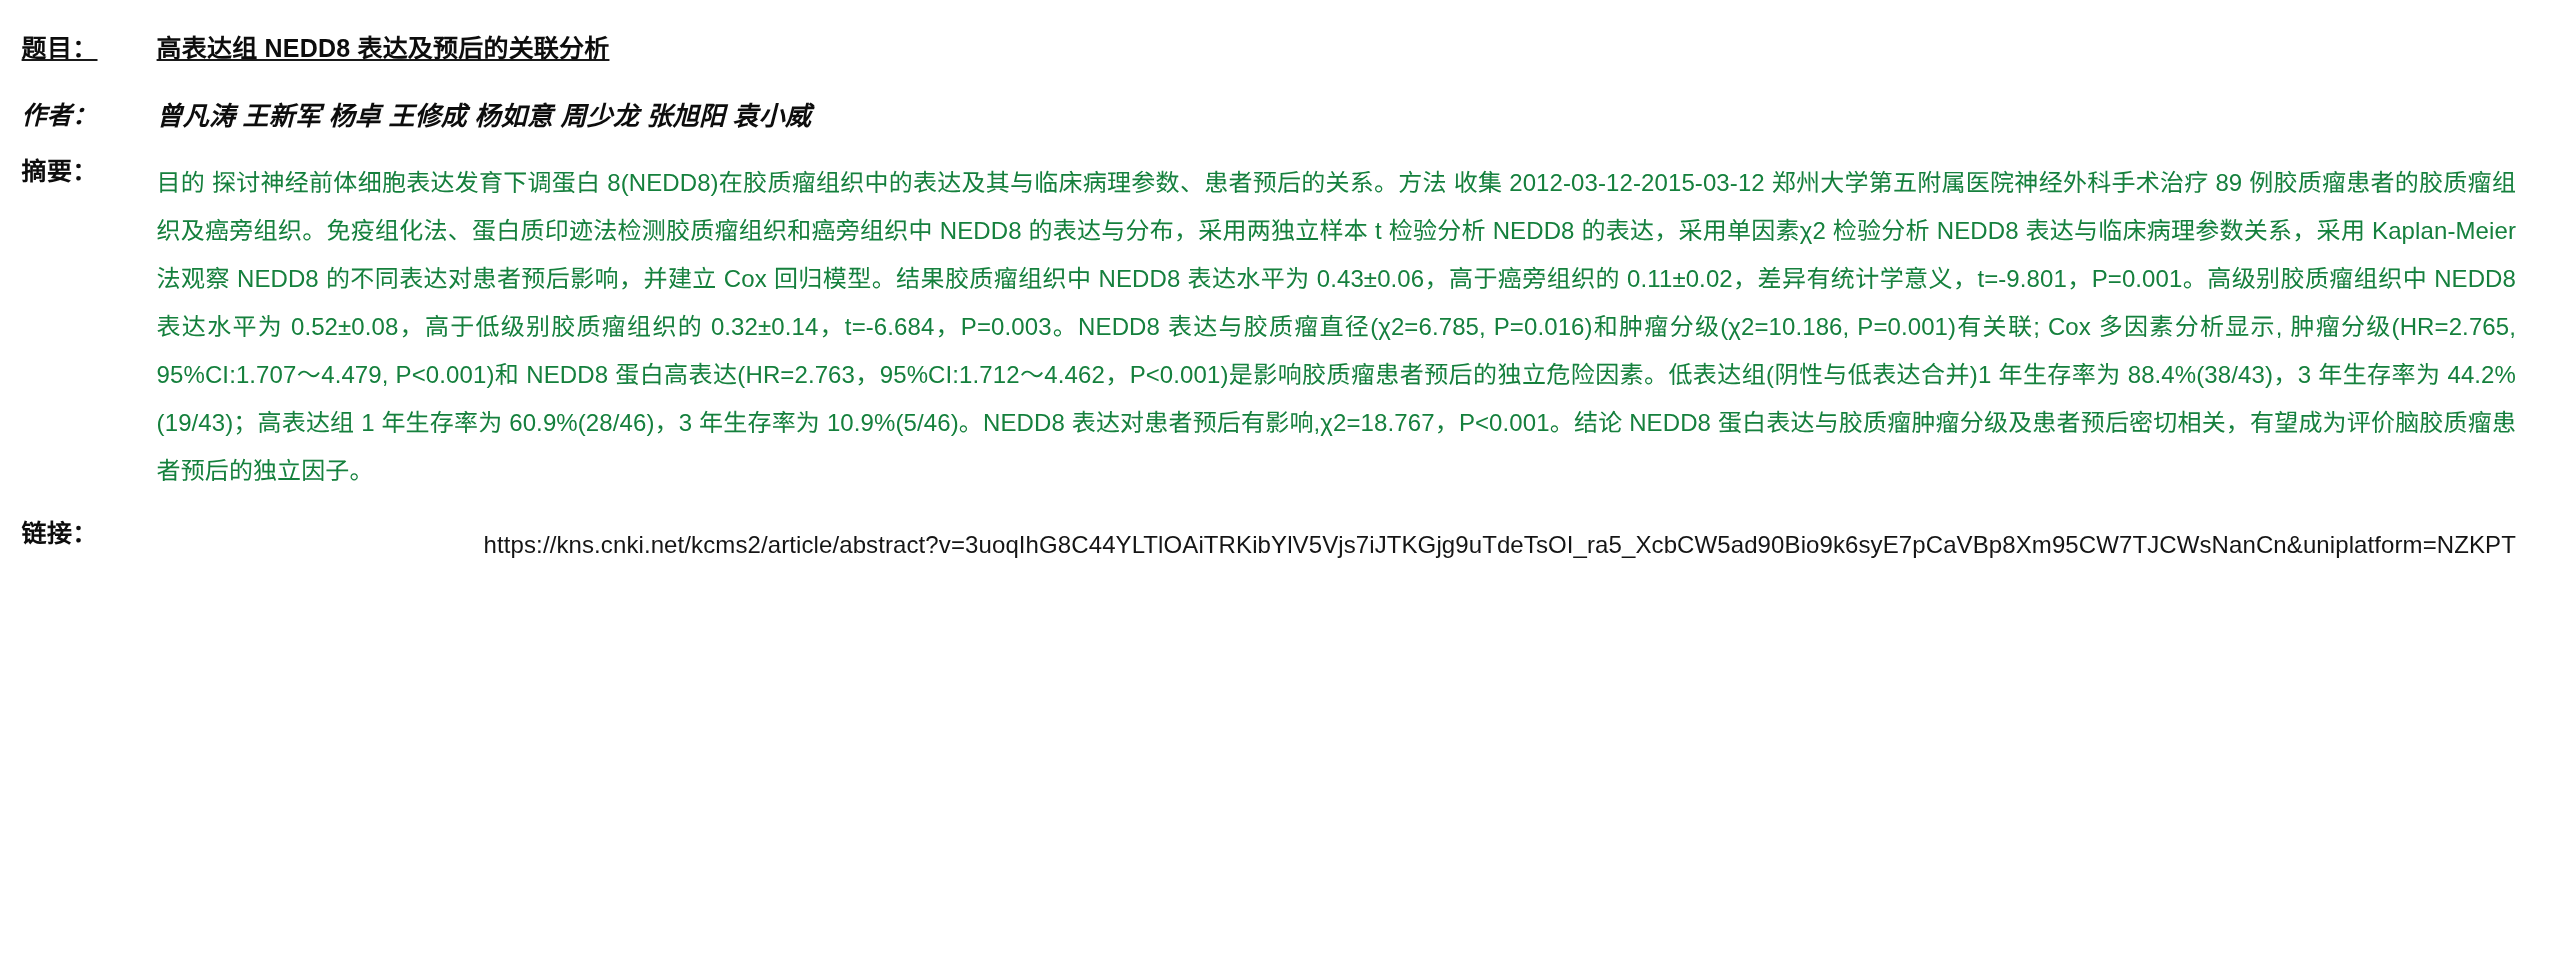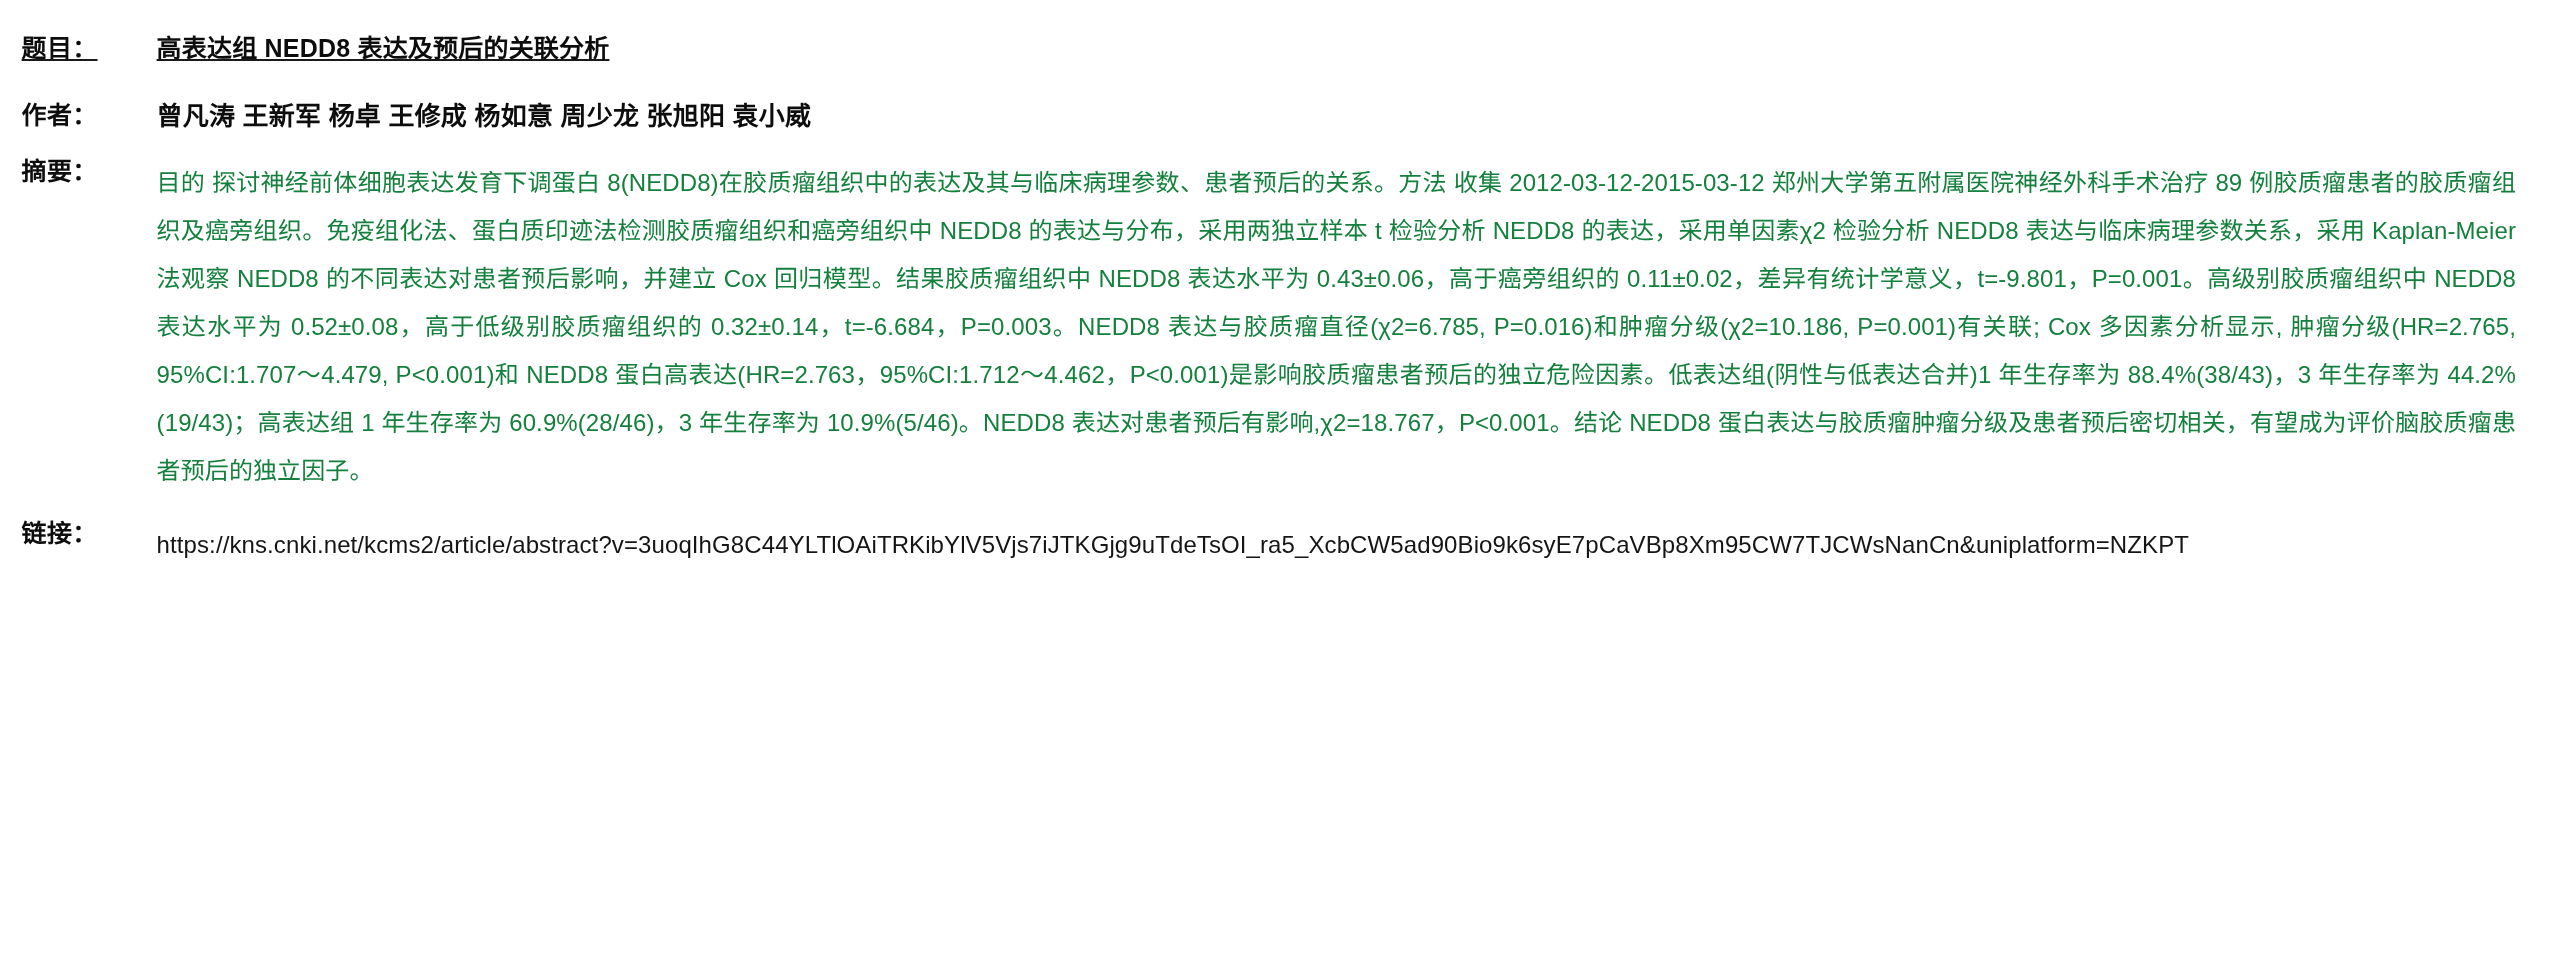--- a/index.html
+++ b/index.html
@@ -24,21 +24,21 @@
   }
   .record {
     display: block;
   }
   .row {
     display: flex;
     align-items: flex-start;
     width: 100%;
   }
   .row-title   { margin-top: 9.7px; text-decoration: underline; }
-  .row-authors { margin-top: 42px; }
+  .row-authors { margin-top: 42px; font-style: italic; }
   .row-abstract{ margin-top: 30px; }
   .row-link    { margin-top: 26px; }
 
   .field-label {
     flex: 0 0 auto;
     width: 135px;
     font-size: 25px;
     font-weight: bold;
     line-height: 1.0;
     color: #0d0d0d;
@@ -75,20 +75,21 @@
     letter-spacing: 0.1px;
   }
 
   .link-text {
     font-size: 24px;
     font-weight: normal;
     line-height: 48px;
     color: #151515;
     word-break: break-all;
     letter-spacing: 0.1px;
+    text-align: right;
   }
 </style>
 </head>
 <body>
 
 <div class="page">
   <div class="record">
 
     <div class="row row-title">
       <div class="field-label">题目：</div>

